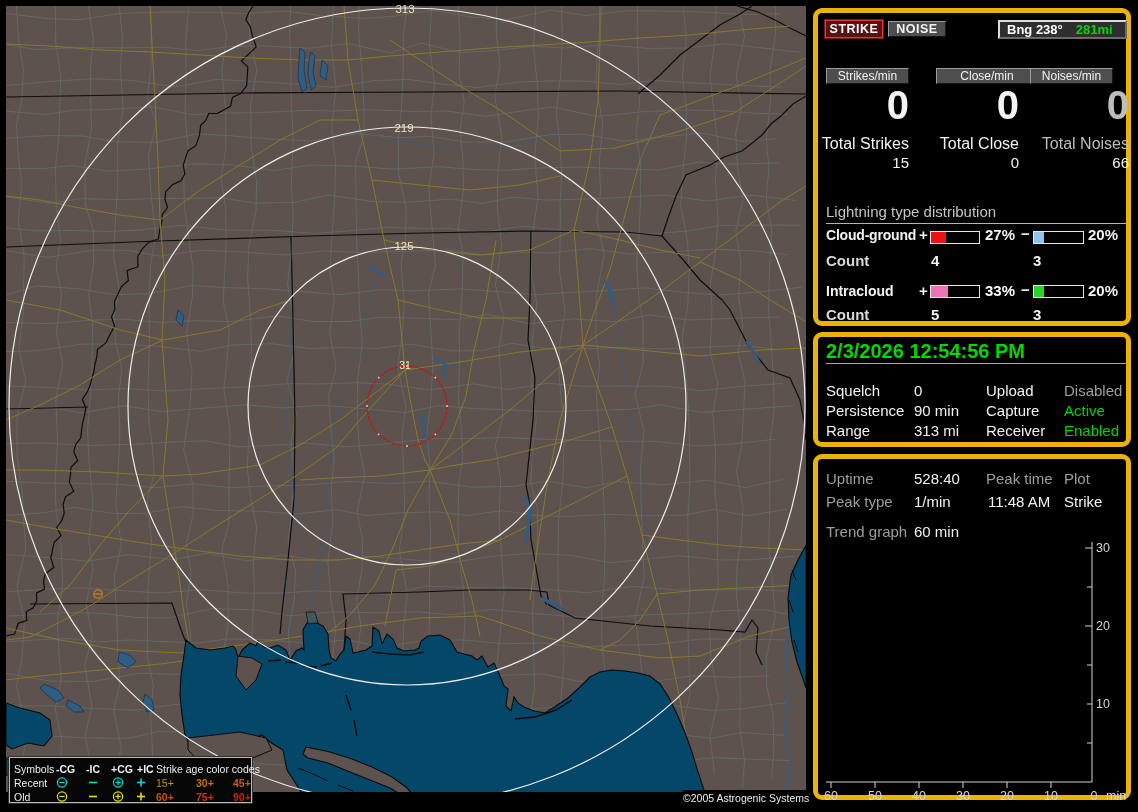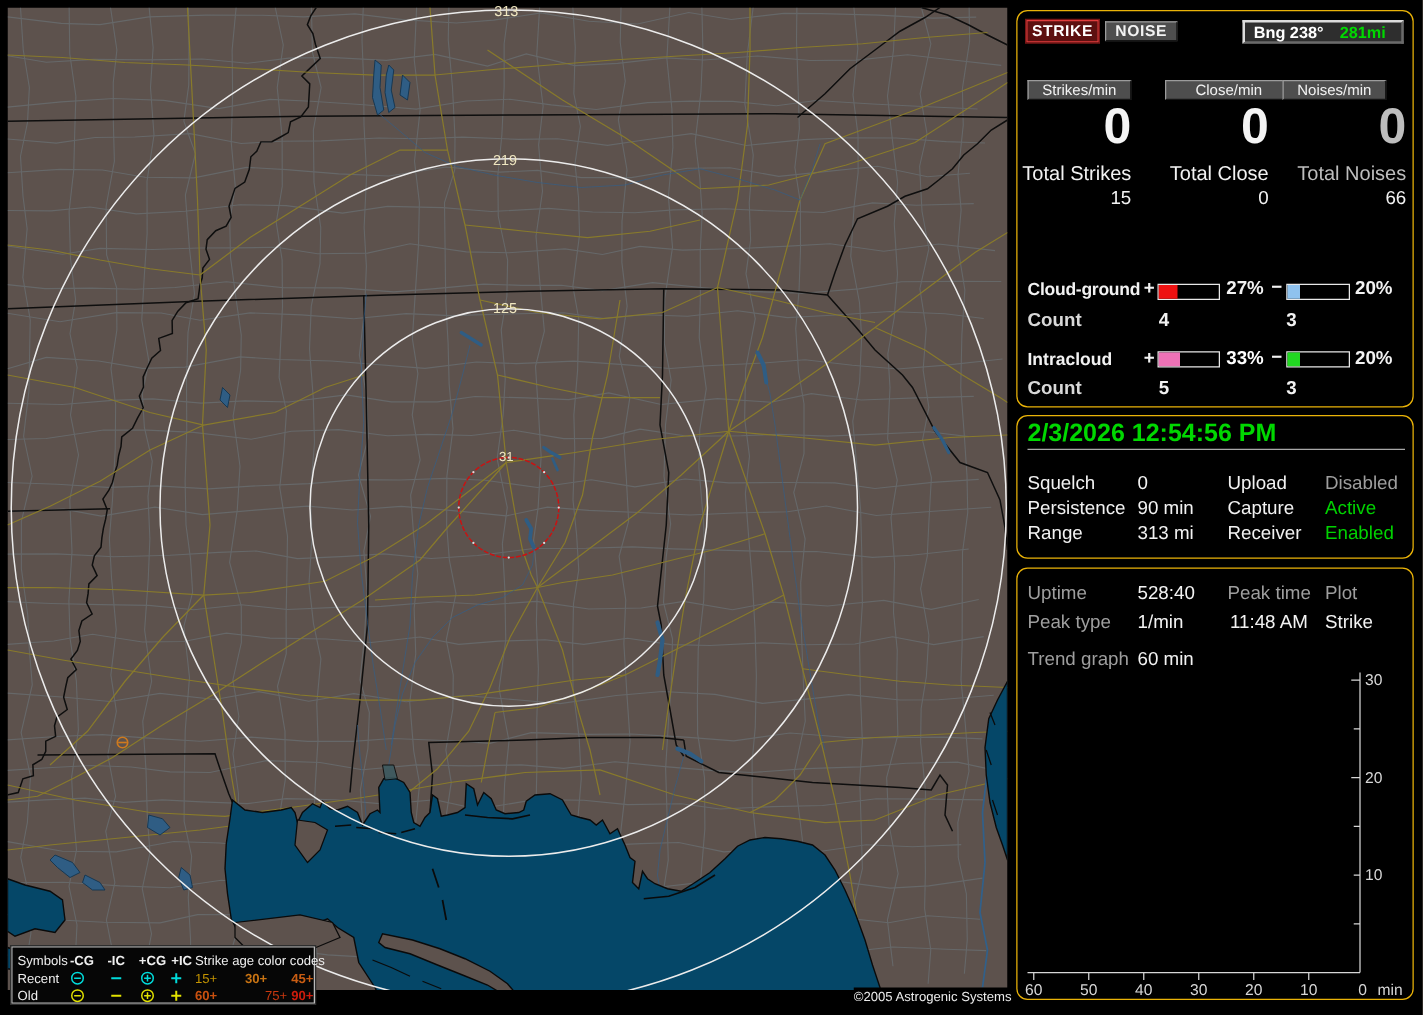--- a/index.html
+++ b/index.html
@@ -1,17 +1,17 @@
 <!DOCTYPE html>
 <html><head><meta charset="utf-8">
 <style>
 *{margin:0;padding:0;box-sizing:border-box}
 body{width:1138px;height:812px;background:#000;position:relative;overflow:hidden;font-family:"Liberation Sans",sans-serif}
 .abs{position:absolute}
-.panel{position:absolute;left:813px;width:318px;background:#000;border:1px solid #eab308;border-radius:9px}
+.panel{position:absolute;left:813px;width:318px;background:#000;border:5px solid #eab308;border-radius:9px}
 .btn3d{position:absolute;background:#4e4e4e;border-top:1px solid #9c9c9c;border-left:1px solid #9c9c9c;border-bottom:1px solid #161616;border-right:1px solid #161616;color:#f2f2f2;text-align:center}
 .gr{color:#9e9e9e}.grn{color:#00d200}
 </style></head>
 <body>
 <svg class="abs" style="left:0;top:0" width="1138" height="812" viewBox="0 0 1138 812">
     <defs>
       <clipPath id="mp">
         <rect x="6" y="6" width="800" height="786"></rect>
       </clipPath>
     </defs>
@@ -208,40 +208,41 @@
       <circle cx="108" cy="38.5" r="4.6" fill="none" stroke="#e3e300" stroke-width="1.2"></circle>
       <line x1="105.3" y1="38.5" x2="110.7" y2="38.5" stroke="#e3e300" stroke-width="1.2"></line>
       <line x1="108" y1="35.8" x2="108" y2="41.2" stroke="#e3e300" stroke-width="1.2"></line>
       <line x1="127" y1="38.5" x2="135" y2="38.5" stroke="#e3e300" stroke-width="1.6"></line>
       <line x1="131" y1="34.5" x2="131" y2="42.5" stroke="#e3e300" stroke-width="1.6"></line>
     </svg>
     <div class="abs" style="left:146px;top:18px;color:#c49400;font-weight:normal">15+</div>
     <div class="abs" style="left:186px;top:18px;color:#c97413;font-weight:bold">30+</div>
     <div class="abs" style="left:223px;top:18px;color:#c95d13;font-weight:bold">45+</div>
     <div class="abs" style="left:146px;top:32px;color:#c9500f;font-weight:bold">60+</div>
-    <div class="abs" style="left:202px;top:32px;color:#c9380f;font-weight:normal">75+</div>
+    <div class="abs" style="left:186px;top:32px;color:#c9380f;font-weight:bold">75+</div>
     <div class="abs" style="left:223px;top:32px;color:#cd1c0c;font-weight:bold">90+</div>
 </div>
 <div class="abs" style="left:683px;top:790px;width:124px;height:17px;background:#000;color:#ececec;font-size:10.5px;text-align:center;line-height:16px;white-space:nowrap">©2005 Astrogenic Systems</div>
 <div class="panel" style="top:8px;height:318px">
 <div class="abs" style="left:7px;top:7px;width:58px;height:18px;background:#5d1010;border:1px solid #e03c3c;outline:1px solid #7a1616;color:#fff;font-weight:bold;font-size:12.5px;text-align:center;line-height:17px;letter-spacing:0.5px">STRIKE</div>
 <div class="abs btn3d" style="left:70px;top:8px;width:58px;height:16px;font-weight:bold;font-size:12.5px;line-height:15px;letter-spacing:0.5px">NOISE</div>
 <div class="abs" style="left:180px;top:7px;width:129px;height:19px;background:#2e2e2e;border-top:2px solid #dcdcdc;border-left:2px solid #dcdcdc;border-bottom:2px solid #6a6a6a;border-right:2px solid #6a6a6a;font-size:13px;font-weight:bold;line-height:15px;white-space:nowrap;padding-left:7px"><span style="color:#fff">Bng 238°</span><span style="color:#00d800;margin-left:13px">281mi</span></div>
 <div class="abs btn3d" style="left:8px;top:55px;width:83px;height:16px;font-size:12px;line-height:15px">Strikes/min</div>
 <div class="abs btn3d" style="left:118px;top:55px;width:102px;height:16px;font-size:12px;line-height:15px">Close/min</div>
 <div class="abs btn3d" style="left:212px;top:55px;width:83px;height:16px;font-size:12px;line-height:15px">Noises/min</div>
 <div class="abs" style="left:0px;top:70px;width:91px;text-align:right;font-size:40px;font-weight:bold;color:#f4f4f4">0</div>
 <div class="abs" style="left:110px;top:70px;width:91px;text-align:right;font-size:40px;font-weight:bold;color:#f4f4f4">0</div>
 <div class="abs" style="left:220px;top:70px;width:91px;text-align:right;font-size:40px;font-weight:bold;color:#bdbdbd">0</div>
 <div class="abs" style="left:0px;top:122px;width:91px;text-align:right;font-size:16px;color:#f2f2f2">Total Strikes</div>
 <div class="abs" style="left:110px;top:122px;width:91px;text-align:right;font-size:16px;color:#f2f2f2">Total Close</div>
 <div class="abs" style="left:220px;top:122px;width:91px;text-align:right;font-size:16px;color:#bdbdbd">Total Noises</div>
 <div class="abs" style="left:0px;top:141px;width:91px;text-align:right;font-size:15px;color:#f2f2f2">15</div>
 <div class="abs" style="left:110px;top:141px;width:91px;text-align:right;font-size:15px;color:#f2f2f2">0</div>
 <div class="abs" style="left:220px;top:141px;width:91px;text-align:right;font-size:15px;color:#f2f2f2">66</div>
+<div class="abs" style="left:8px;top:190px;width:302px;font-size:15px;color:#c3c3c3;border-bottom:1px solid #b5b5b5;padding-bottom:3px">Lightning type distribution</div>
 <div class="abs" style="left:8px;top:214px;font-size:14px;font-weight:bold;color:#f2f2f2;letter-spacing:-0.2px">Cloud-ground</div>
 <div class="abs" style="left:101px;top:213px;font-size:15px;font-weight:bold;color:#f2f2f2">+</div>
 <div class="abs" style="left:112px;top:218px;width:50px;height:13px;border:1px solid #e8e8e8;background:#000">
       <div style="width:15px;height:100%;background:#ee1111"></div>
     </div>
 <div class="abs" style="left:167px;top:213px;font-size:15px;font-weight:bold;color:#f2f2f2">27%</div>
 <div class="abs" style="left:203px;top:212px;font-size:15px;font-weight:bold;color:#f2f2f2">−</div>
 <div class="abs" style="left:215px;top:218px;width:51px;height:13px;border:1px solid #e8e8e8;background:#000">
       <div style="width:10px;height:100%;background:#8fc2ee"></div>
     </div>

